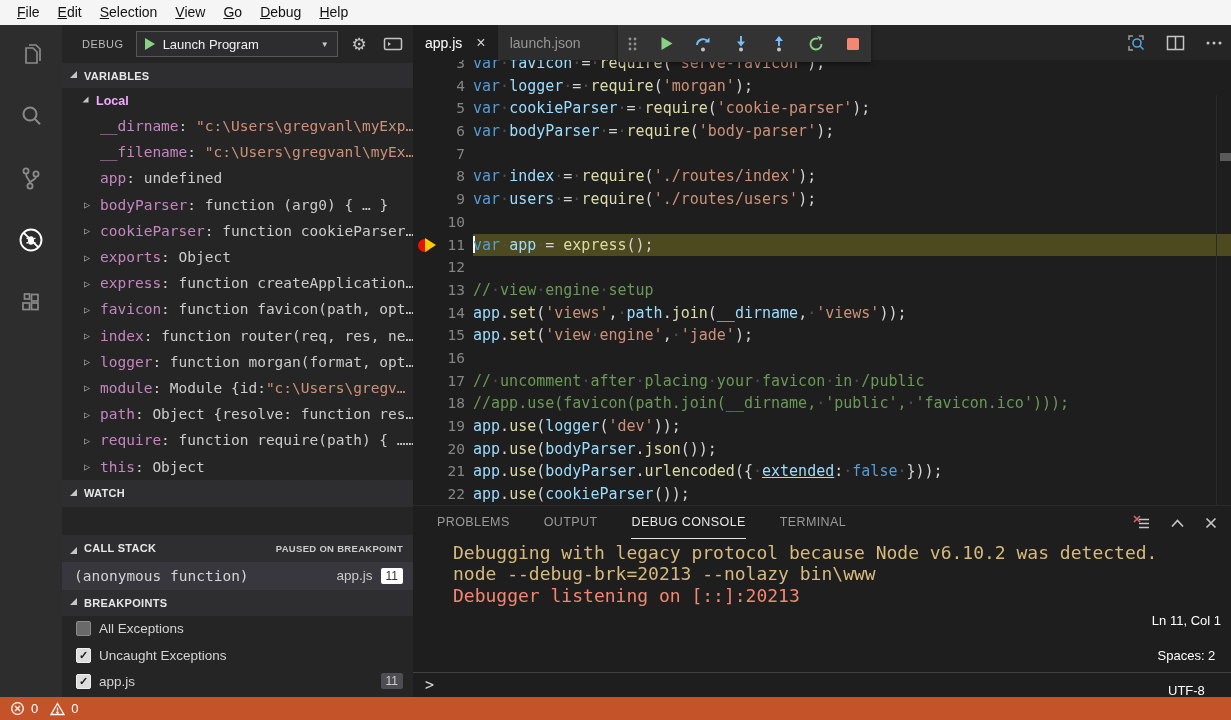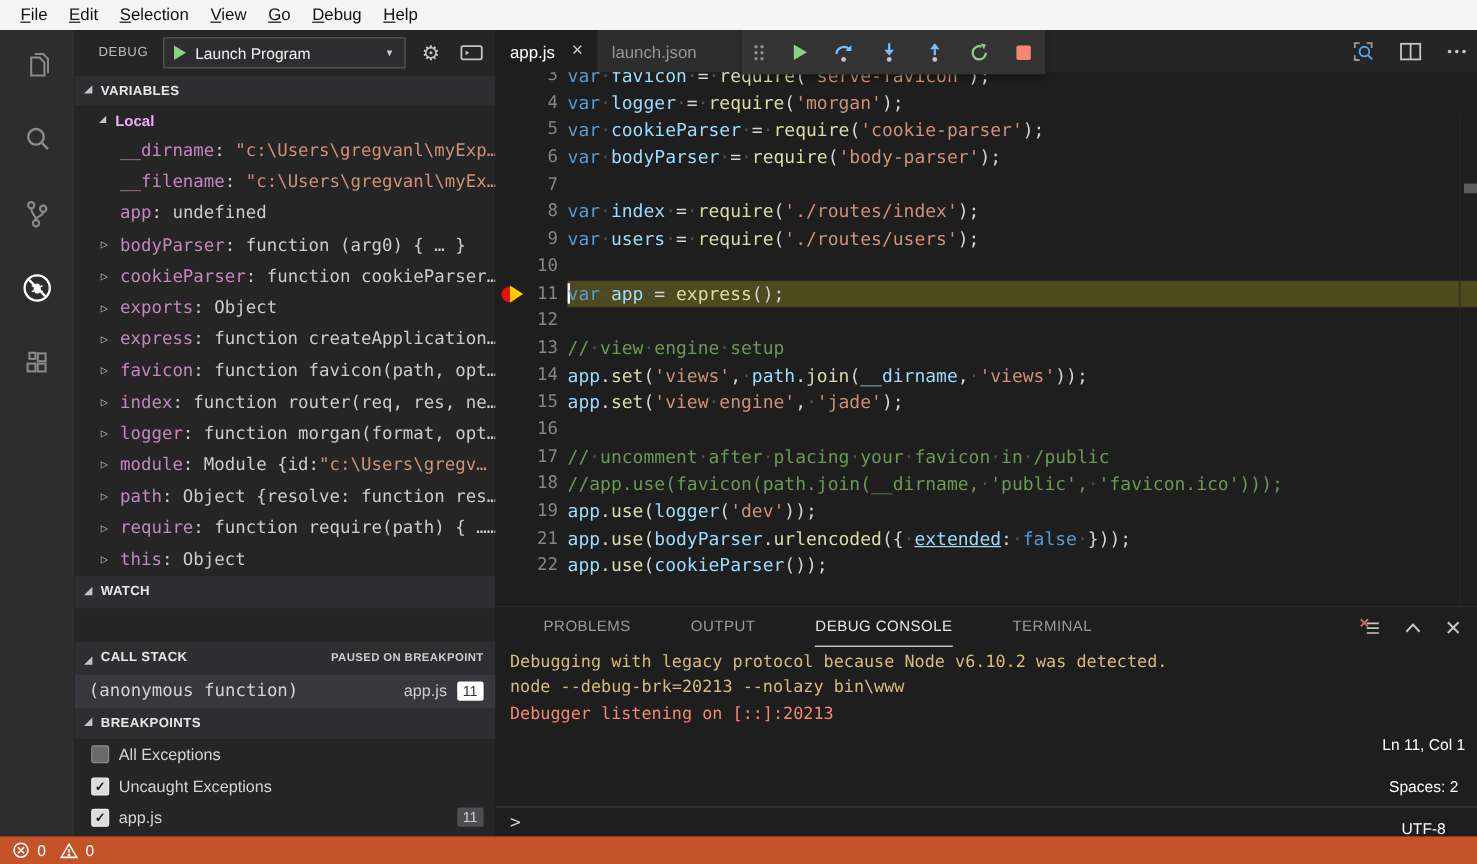--- a/index.html
+++ b/index.html
@@ -93,25 +93,25 @@
   .seg-c{color:#6a9955} .seg-p{color:#d4d4d4} .seg-u{color:#9cdcfe;text-decoration:underline}
   .ws{color:#4e4e55}
   #scroll-thumb { position:absolute; right:0; top:93px; width:11px; height:8px; background:#5a5a5a; }
   #overview-line { position:absolute; right:14px; top:35px; bottom:0; width:1px; background:#2a2a2a; }
 
   
   #panel { position:absolute; left:413px; top:505px; width:818px; height:192px; background:#1e1e1e;
            border-top:1px solid #2b2b2b; }
   #panel-tabs { position:absolute; left:0; top:0; right:0; height:33px; display:flex; align-items:center;
                 padding-left:24px; gap:34px; }
-  .panel-tab { font-size:12.5px; letter-spacing:.4px; color:#9a9a9a; height:33px; line-height:33px;margin-left:16px; }
+  .panel-tab { font-size:12.5px; letter-spacing:.4px; color:#9a9a9a; height:33px; line-height:33px; }
   .panel-tab.active { color:#e7e7e7; border-bottom:1px solid #e7e7e7; }
   #panel-icons { position:absolute; right:14px; top:0; height:33px; display:flex; align-items:center; gap:20px; }
-  #console-content { position:absolute; left:12px; top:36px; right:10px;
-                     font-family:"DejaVu Sans Mono", monospace; font-size:14px; line-height:21.4px; }
+  #console-content { position:absolute; left:40px; top:36px; right:10px;
+                     font-family:"DejaVu Sans Mono", monospace; font-size:18px; line-height:21.4px; }
   .con-gold { color:#d7ba7d; } .con-salmon { color:#f48771; }
   #console-input { position:absolute; left:0; right:0; bottom:0; height:25px; border-top:1px solid #404040;
                    display:flex; align-items:center; padding-left:12px; }
   #console-prompt { font-family:"DejaVu Sans Mono", monospace; font-size:15px; color:#d7d7d7; }
 
   
   #statusbar { position:absolute; left:0; top:697px; width:1231px; height:23px; background:#c4532a;
                color:#ffffff; display:flex; align-items:center; font-size:13px; padding:0 10px; }
   #status-left { display:flex; align-items:center; gap:6px; }
   #status-right { margin-left:auto; display:flex; align-items:center; gap:20px;flex-direction:column; }
@@ -475,20 +475,24 @@
             <div class="gutter">17</div>
             <div class="ct"><span class="seg-c">//<span class="ws">·</span>uncomment<span class="ws">·</span>after<span class="ws">·</span>placing<span class="ws">·</span>your<span class="ws">·</span>favicon<span class="ws">·</span>in<span class="ws">·</span>/public</span></div>
           </div>
           <div class="cl">
             <div class="gutter">18</div>
             <div class="ct"><span class="seg-c">//app.use(favicon(path.join(__dirname,<span class="ws">·</span>'public',<span class="ws">·</span>'favicon.ico')));</span></div>
           </div>
           <div class="cl">
             <div class="gutter">19</div>
             <div class="ct"><span class="seg-v">app</span><span class="seg-p">.</span><span class="seg-f">use</span><span class="seg-p">(</span><span class="seg-v">logger</span><span class="seg-p">(</span><span class="seg-s">'dev'</span><span class="seg-p">));</span></div>
+          </div>
+          <div class="cl">
+            <div class="gutter">20</div>
+            <div class="ct"><span class="seg-v">app</span><span class="seg-p">.</span><span class="seg-f">use</span><span class="seg-p">(</span><span class="seg-v">bodyParser</span><span class="seg-p">.</span><span class="seg-f">json</span><span class="seg-p">());</span></div>
           </div>
           <div class="cl">
             <div class="gutter">21</div>
             <div class="ct"><span class="seg-v">app</span><span class="seg-p">.</span><span class="seg-f">use</span><span class="seg-p">(</span><span class="seg-v">bodyParser</span><span class="seg-p">.</span><span class="seg-f">urlencoded</span><span class="seg-p">({<span class="ws">·</span></span><span class="seg-u">extended</span><span class="seg-p">:<span class="ws">·</span></span><span class="seg-k">false</span><span class="seg-p"><span class="ws">·</span>}));</span></div>
           </div>
           <div class="cl">
             <div class="gutter">22</div>
             <div class="ct"><span class="seg-v">app</span><span class="seg-p">.</span><span class="seg-f">use</span><span class="seg-p">(</span><span class="seg-v">cookieParser</span><span class="seg-p">());</span></div>
           </div>
         </div>

